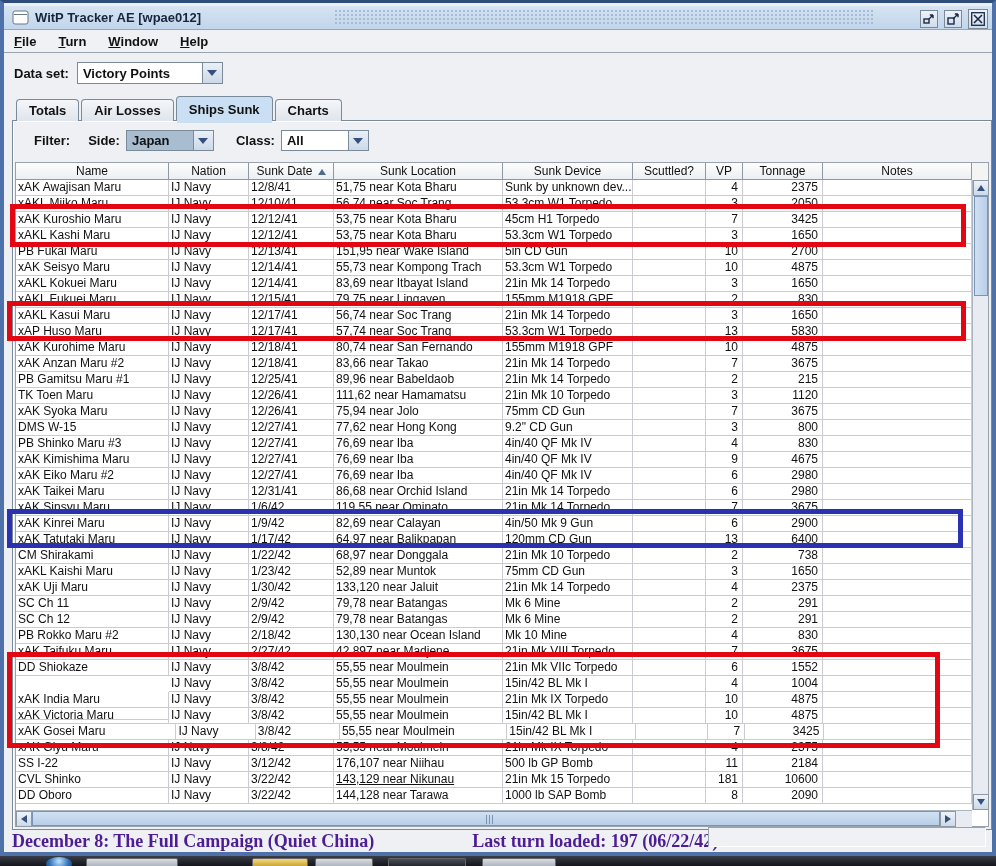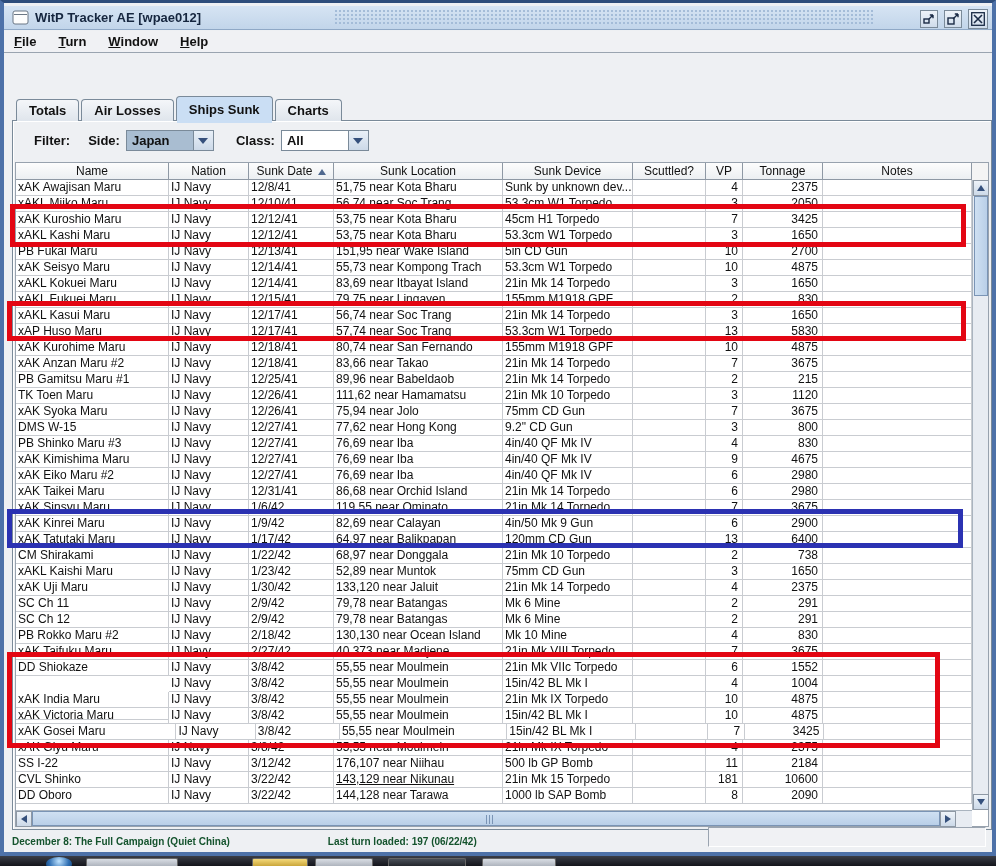--- a/index.html
+++ b/index.html
@@ -82,21 +82,21 @@
   .h-thumb { flex:1; background:linear-gradient(#cfe0f2,#b9cfe8); border:1px solid #7a94b5; position:relative; }
   .h-thumb .grip { position:absolute; left:50%; top:3px; width:8px; height:9px;
              background:repeating-linear-gradient(90deg,#7a94b5 0 1px,transparent 1px 3px); }
   .corner { width:16px; height:16px; background:#e8ecf2; flex:none; }
 
   
   .annotation { position:absolute; background:transparent; pointer-events:none; z-index:5; }
 
   
   .statusbar { position:absolute; left:0; top:828px; width:988px; height:21px; display:flex; align-items:center; }
-  .status-text { font-size:10px; font-weight:bold; color:#14532d; white-space:nowrap; }
+  .status-text { font-size:18px; font-weight:bold; color:#4c1d95; white-space:nowrap;font-family:Liberation Serif, serif; }
   .status-box { position:absolute; right:6px; top:-4px; width:278px; height:20px; background:#f0f1f4;
                 border:1px solid #9aa4b0; border-right-color:#fff; border-bottom-color:#fff; }
 
   
   .taskbar { position:absolute; left:0; bottom:0; width:996px; height:10px;
              background:linear-gradient(#3a3d46,#14151c); }
   .tb-btn { position:absolute; top:2px; height:8px; border-radius:2px 2px 0 0;
             background:linear-gradient(#d9dde4,#aeb4bd); border:1px solid #666; border-bottom:none; }
   .tb-orb { position:absolute; left:46px; top:1px; width:26px; height:14px; border-radius:50%;
             background:radial-gradient(circle at 50% 30%, #bfe3ff, #2f6fb3 60%, #123c6b); }
@@ -136,20 +136,29 @@
       </div>
     </div>
 
     <div class="menubar">
         <span class="menu-item">File</span>
         <span class="menu-item">Turn</span>
         <span class="menu-item">Window</span>
         <span class="menu-item">Help</span>
       </div>
 
+    <div class="dataset-row">
+      <span class="lbl" style="margin-left:10px">Data set:</span>
+      <div class="combo" style="margin-left:8px; width:146px">
+        <span class="field" style="flex:1">Victory Points</span>
+        <span class="btn">
+            <span class="arrow-down"></span>
+          </span>
+      </div>
+    </div>
 
     <div class="tabs">
         <span class="tab">Totals</span>
         <span class="tab">Air Losses</span>
         <span class="tab selected">Ships Sunk</span>
         <span class="tab">Charts</span>
       </div>
 
     <div class="panel">
       <div class="filter-row">
@@ -499,21 +508,21 @@
               <div class="td" style="width: 130px;">Mk 10 Mine</div>
               <div class="td" style="width: 73px;"></div>
               <div class="td num" style="width: 37px;">4</div>
               <div class="td num" style="width: 80px;">830</div>
               <div class="td" style="width: 149px;"></div>
             </div>
             <div class="tr">
               <div class="td" style="width: 153px;">xAK Taifuku Maru</div>
               <div class="td" style="width: 80px;">IJ Navy</div>
               <div class="td" style="width: 85px;">2/27/42</div>
-              <div class="td" style="width: 169px;">40,373 near Madjene</div>
+              <div class="td" style="width: 169px;">42,897 near Madjene</div>
               <div class="td" style="width: 130px;">21in Mk VIII Torpedo</div>
               <div class="td" style="width: 73px;"></div>
               <div class="td num" style="width: 37px;">7</div>
               <div class="td num" style="width: 80px;">3675</div>
               <div class="td" style="width: 149px;"></div>
             </div>
             <div class="tr">
               <div class="td" style="width: 153px;">DD Shiokaze</div>
               <div class="td" style="width: 80px;">IJ Navy</div>
               <div class="td" style="width: 85px;">3/8/42</div>

